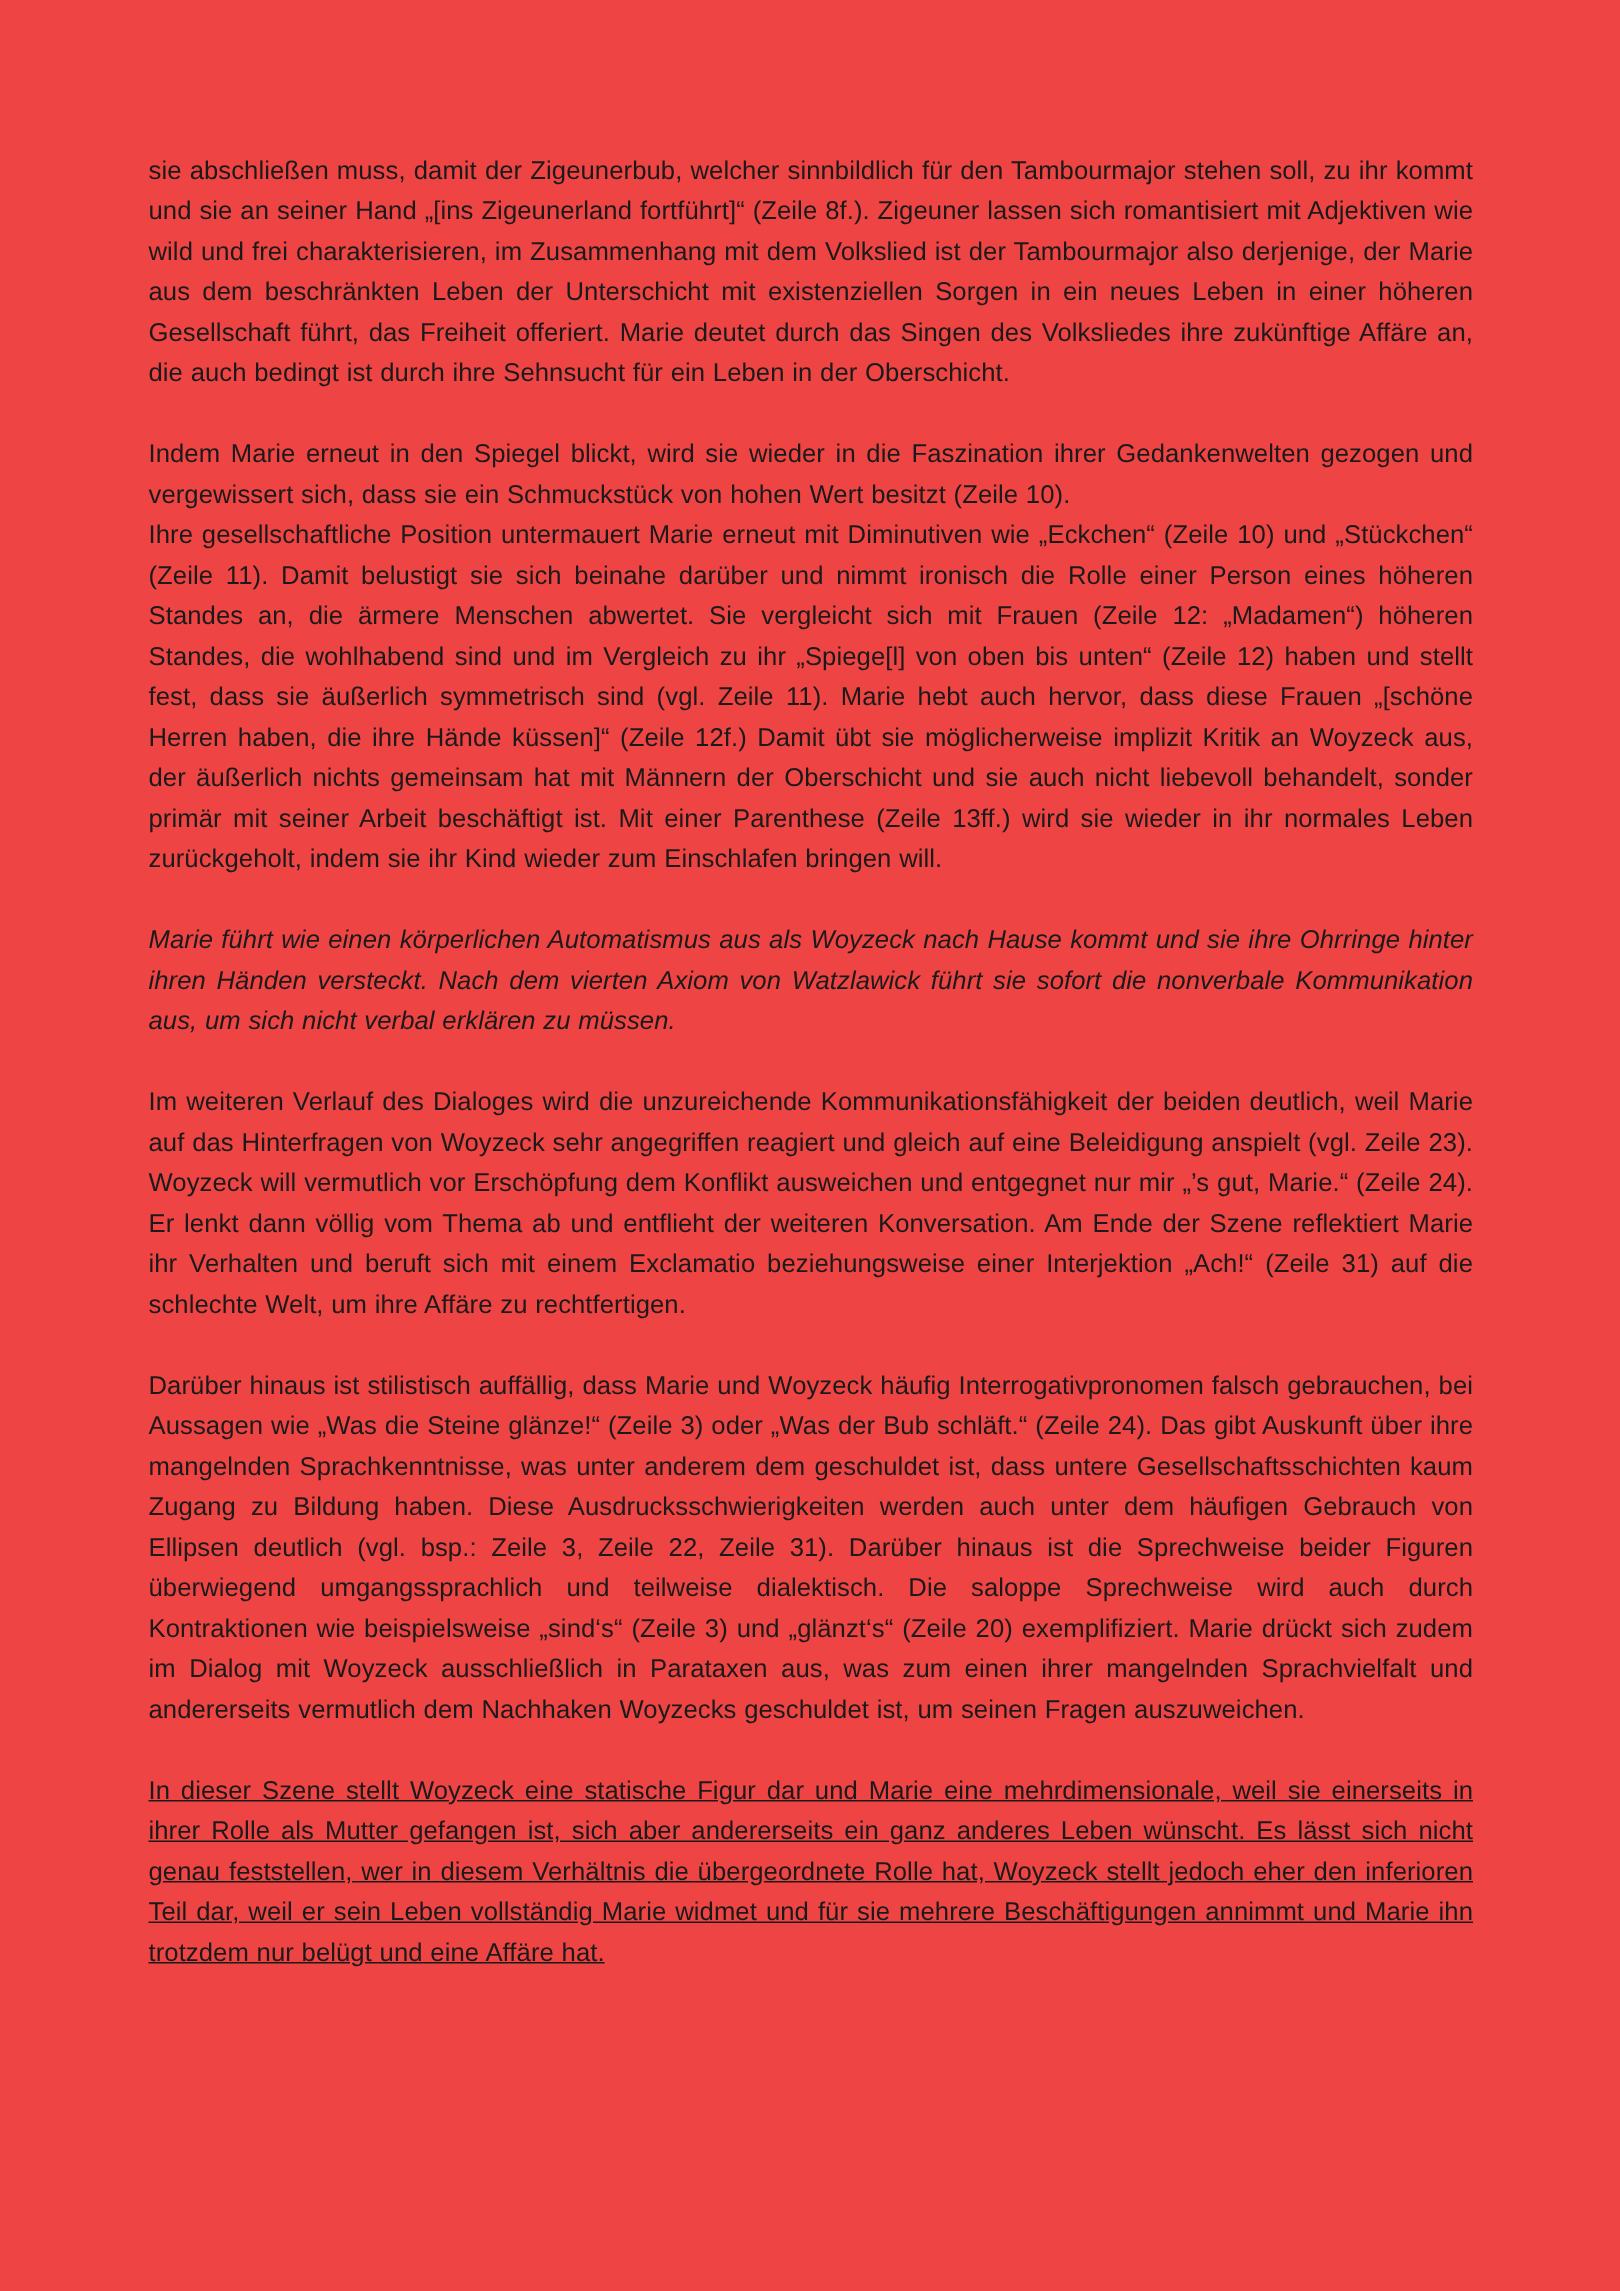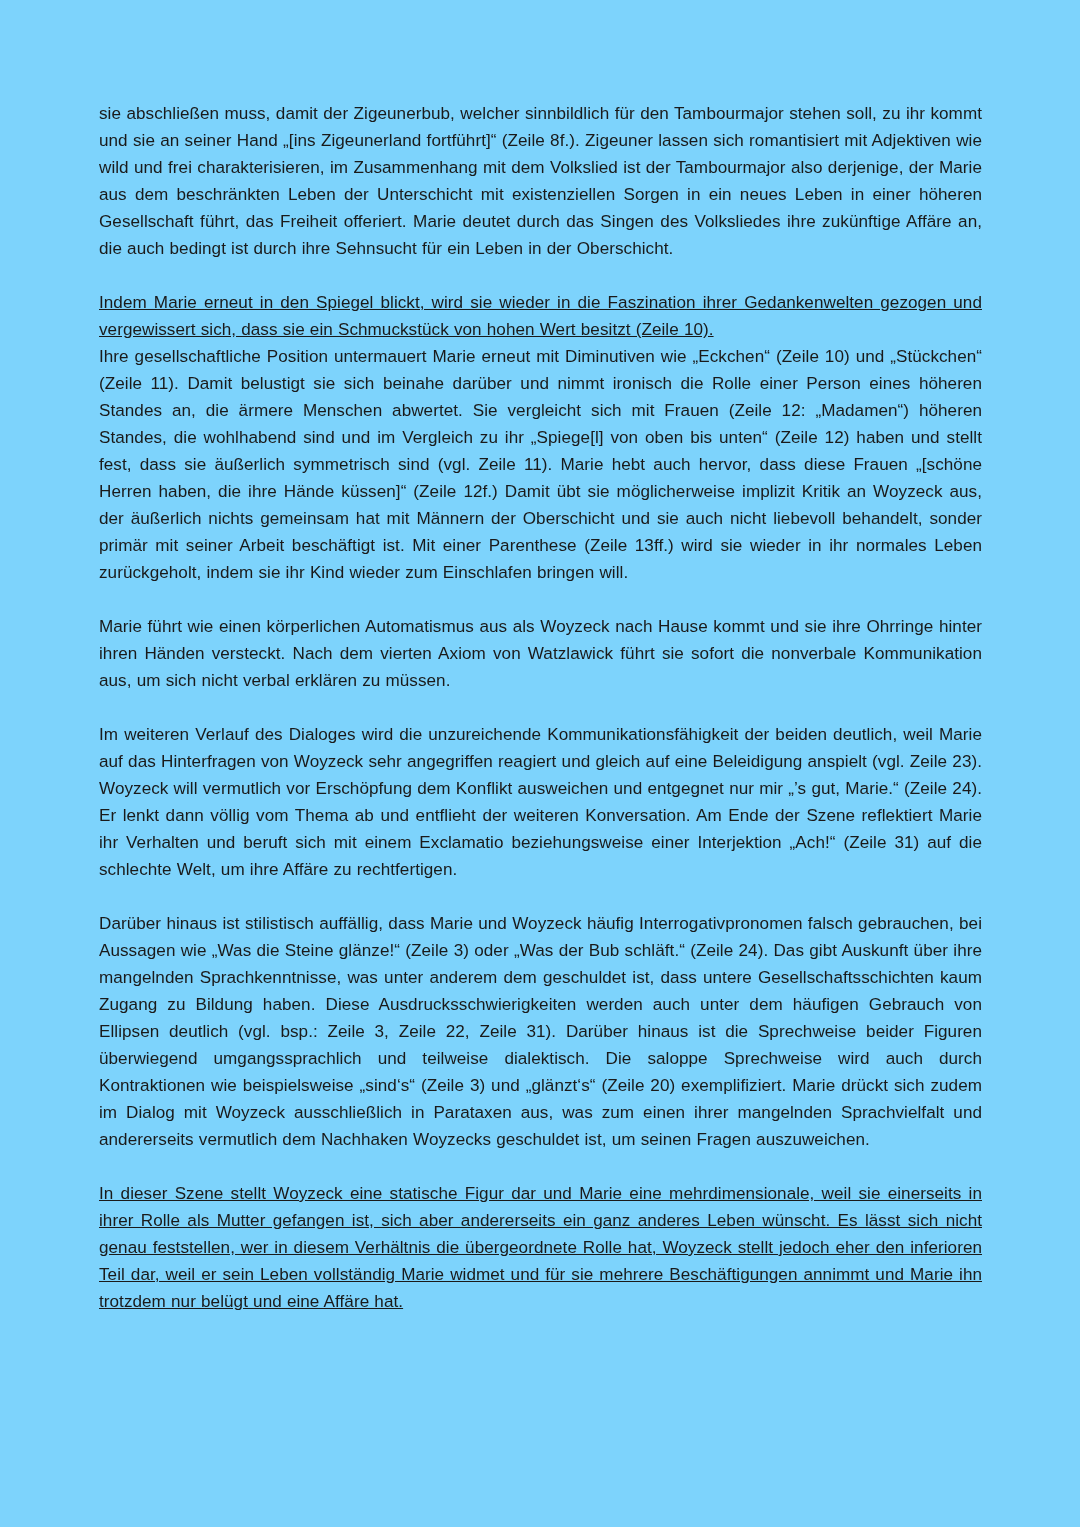--- a/index.html
+++ b/index.html
@@ -46,30 +46,30 @@
     text-decoration: underline;
   }
   
   .para.tight {
     margin-bottom: 0;
   }
 </style>
 </head>
 <body style="background: rgb(255, 255, 255);">
 
-<div class="page" style="background: #7dd3fc;">
+<div class="page" style="background: #ef4444;">
   <div class="text-column">
 
     <p class="para" style="color: rgb(26, 26, 26);">sie abschließen muss, damit der Zigeunerbub, welcher sinnbildlich für den Tambourmajor stehen soll, zu ihr kommt und sie an seiner Hand „[ins Zigeunerland fortführt]“ (Zeile 8f.). Zigeuner lassen sich romantisiert mit Adjektiven wie wild und frei charakterisieren, im Zusammenhang mit dem Volkslied ist der Tambourmajor also derjenige, der Marie aus dem beschränkten Leben der Unterschicht mit existenziellen Sorgen in ein neues Leben in einer höheren Gesellschaft führt, das Freiheit offeriert. Marie deutet durch das Singen des Volksliedes ihre zukünftige Affäre an, die auch bedingt ist durch ihre Sehnsucht für ein Leben in der Oberschicht.</p>
 
-    <p class="para tight" style="color: rgb(26, 26, 26); text-decoration: underline;">Indem Marie erneut in den Spiegel blickt, wird sie wieder in die Faszination ihrer Gedankenwelten gezogen und vergewissert sich, dass sie ein Schmuckstück von hohen Wert besitzt (Zeile 10).</p>
+    <p class="para tight" style="color: rgb(26, 26, 26);">Indem Marie erneut in den Spiegel blickt, wird sie wieder in die Faszination ihrer Gedankenwelten gezogen und vergewissert sich, dass sie ein Schmuckstück von hohen Wert besitzt (Zeile 10).</p>
 
     <p class="para" style="color: rgb(26, 26, 26);">Ihre gesellschaftliche Position untermauert Marie erneut mit Diminutiven wie „Eckchen“ (Zeile 10) und „Stückchen“ (Zeile 11). Damit belustigt sie sich beinahe darüber und nimmt ironisch die Rolle einer Person eines höheren Standes an, die ärmere Menschen abwertet. Sie vergleicht sich mit Frauen (Zeile 12: „Madamen“) höheren Standes, die wohlhabend sind und im Vergleich zu ihr „Spiege[l] von oben bis unten“ (Zeile 12) haben und stellt fest, dass sie äußerlich symmetrisch sind (vgl. Zeile 11). Marie hebt auch hervor, dass diese Frauen „[schöne Herren haben, die ihre Hände küssen]“ (Zeile 12f.) Damit übt sie möglicherweise implizit Kritik an Woyzeck aus, der äußerlich nichts gemeinsam hat mit Männern der Oberschicht und sie auch nicht liebevoll behandelt, sonder primär mit seiner Arbeit beschäftigt ist. Mit einer Parenthese (Zeile 13ff.) wird sie wieder in ihr normales Leben zurückgeholt, indem sie ihr Kind wieder zum Einschlafen bringen will.</p>
 
-    <p class="para" style="color: rgb(26, 26, 26);">Marie führt wie einen körperlichen Automatismus aus als Woyzeck nach Hause kommt und sie ihre Ohrringe hinter ihren Händen versteckt. Nach dem vierten Axiom von Watzlawick führt sie sofort die nonverbale Kommunikation aus, um sich nicht verbal erklären zu müssen.</p>
+    <p class="para" style="color: rgb(26, 26, 26); font-style: italic;">Marie führt wie einen körperlichen Automatismus aus als Woyzeck nach Hause kommt und sie ihre Ohrringe hinter ihren Händen versteckt. Nach dem vierten Axiom von Watzlawick führt sie sofort die nonverbale Kommunikation aus, um sich nicht verbal erklären zu müssen.</p>
 
     <p class="para" style="color: rgb(26, 26, 26);">Im weiteren Verlauf des Dialoges wird die unzureichende Kommunikationsfähigkeit der beiden deutlich, weil Marie auf das Hinterfragen von Woyzeck sehr angegriffen reagiert und gleich auf eine Beleidigung anspielt (vgl. Zeile 23). Woyzeck will vermutlich vor Erschöpfung dem Konflikt ausweichen und entgegnet nur mir „’s gut, Marie.“ (Zeile 24). Er lenkt dann völlig vom Thema ab und entflieht der weiteren Konversation. Am Ende der Szene reflektiert Marie ihr Verhalten und beruft sich mit einem Exclamatio beziehungsweise einer Interjektion „Ach!“ (Zeile 31) auf die schlechte Welt, um ihre Affäre zu rechtfertigen.</p>
 
     <p class="para" style="color: rgb(26, 26, 26);">Darüber hinaus ist stilistisch auffällig, dass Marie und Woyzeck häufig Interrogativpronomen falsch gebrauchen, bei Aussagen wie „Was die Steine glänze!“ (Zeile 3) oder „Was der Bub schläft.“ (Zeile 24). Das gibt Auskunft über ihre mangelnden Sprachkenntnisse, was unter anderem dem geschuldet ist, dass untere Gesellschaftsschichten kaum Zugang zu Bildung haben. Diese Ausdrucksschwierigkeiten werden auch unter dem häufigen Gebrauch von Ellipsen deutlich (vgl. bsp.: Zeile 3, Zeile 22, Zeile 31). Darüber hinaus ist die Sprechweise beider Figuren überwiegend umgangssprachlich und teilweise dialektisch. Die saloppe Sprechweise wird auch durch Kontraktionen wie beispielsweise „sind‘s“ (Zeile 3) und „glänzt‘s“ (Zeile 20) exemplifiziert. Marie drückt sich zudem im Dialog mit Woyzeck ausschließlich in Parataxen aus, was zum einen ihrer mangelnden Sprachvielfalt und andererseits vermutlich dem Nachhaken Woyzecks geschuldet ist, um seinen Fragen auszuweichen.</p>
 
     <p class="para" style="color: rgb(26, 26, 26);">In dieser Szene stellt Woyzeck eine statische Figur dar und Marie eine mehrdimensionale, weil sie einerseits in ihrer Rolle als Mutter gefangen ist, sich aber andererseits ein ganz anderes Leben wünscht. Es lässt sich nicht genau feststellen, wer in diesem Verhältnis die übergeordnete Rolle hat, Woyzeck stellt jedoch eher den inferioren Teil dar, weil er sein Leben vollständig Marie widmet und für sie mehrere Beschäftigungen annimmt und Marie ihn trotzdem nur belügt und eine Affäre hat.</p>
 
   </div>
 </div>
 

